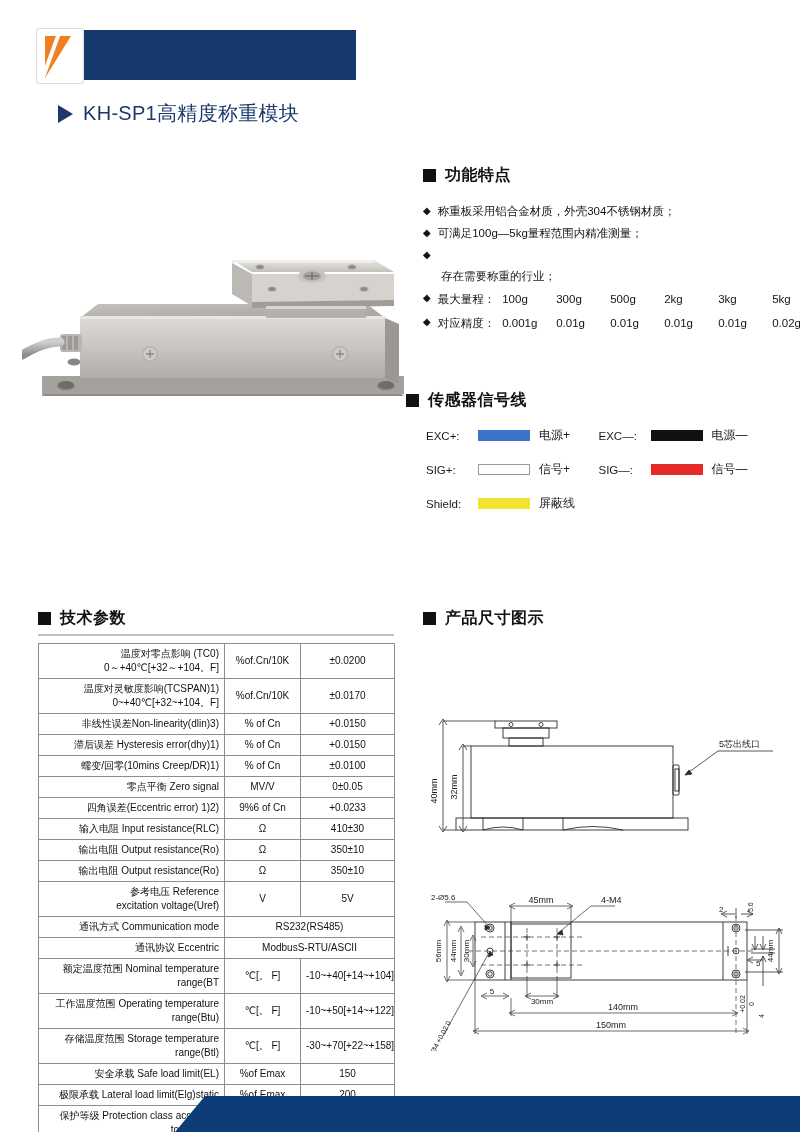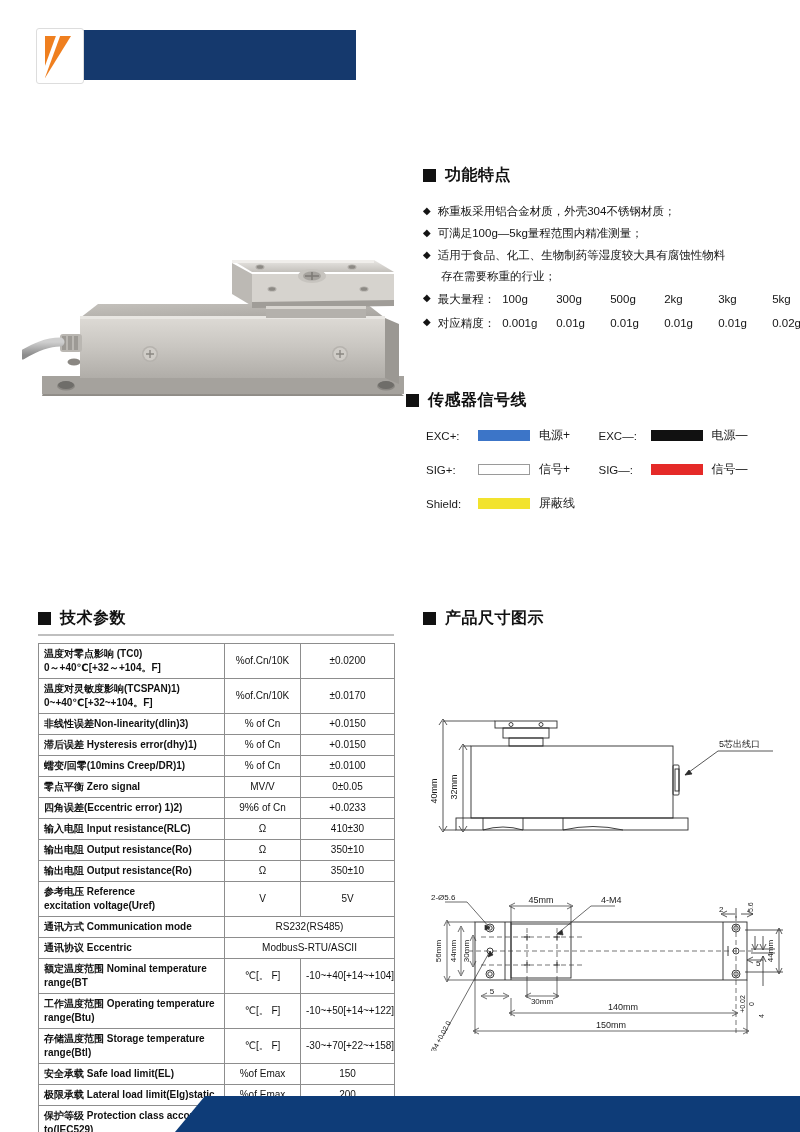--- a/index.html
+++ b/index.html
@@ -110,21 +110,21 @@
   table.spec {
     margin-top: 14px; width: 356px;
     border-collapse: collapse; table-layout: fixed;
   }
   table.spec td {
     border: 1px solid #8d8d8d;
     font-size: 10px; line-height: 14px;
     padding: 3px 5px; color: #111111;
     vertical-align: middle;
   }
-  td.c-name { width: 186px; text-align: left; font-weight: bold; }
+  td.c-name { width: 186px; text-align: right; }
   td.c-unit { width: 76px; text-align: center; }
   td.c-val  { width: 94px; text-align: center; }
   td.c-val-wide { text-align: center; }
   .topline { position: absolute; left: 0; top: 26px; width: 356px; height: 2px; background: #bfbfbf; }
 
   
   .dims { position: absolute; left: 423px; top: 608px; width: 365px; }
   .dwg-side { position: absolute; left: 0px; top: 105px; width: 365px; height: 145px; }
   .dwg-top  { position: absolute; left: 0px; top: 278px; width: 365px; height: 165px; }
 
@@ -143,20 +143,24 @@
     <div class="logo-badge">
       <div class="logo-tri"></div>
       <div class="logo-slash"></div>
     </div>
     <div class="logo-band-inner">
       <div class="logo-cn">高精度称重模块</div>
       <div class="logo-en">HIGH PRECISION WEIGHING MODULES</div>
     </div>
   </div>
 
+  <div class="prod-title">
+    <div class="tri-marker"></div>
+    <div class="prod-title-text">KH-SP1高精度称重模块</div>
+  </div>
 
   <div class="photo">
     <svg width="400" height="178" viewBox="0 0 400 178">
       <defs>
         <linearGradient id="gBase" x1="0" y1="0" x2="0" y2="1">
           <stop offset="0" stop-color="#b9b6b0"></stop>
             <stop offset="1" stop-color="#8e8b86"></stop>
         </linearGradient>
         <linearGradient id="gFront" x1="0" y1="0" x2="0" y2="1">
           <stop offset="0" stop-color="#dedbd6"></stop>
@@ -240,21 +244,20 @@
       <div class="feat-row">
         <span class="feat-dia">◆</span>
         <span>称重板采用铝合金材质，外壳304不锈钢材质；</span>
       </div>
       <div class="feat-row">
         <span class="feat-dia">◆</span>
         <span>可满足100g—5kg量程范围内精准测量；</span>
       </div>
       <div class="feat-row">
         <span class="feat-dia">◆</span>
-        <span>适用于食品、化工、生物制药等湿度较大具有腐蚀性物料</span>
       </div>
       <div class="feat-cont">存在需要称重的行业；</div>
       <div class="feat-row">
         <span class="feat-dia">◆</span>
         <span class="spec-row">
           <span class="spec-label">最大量程：</span>
           <span class="spec-vals">
             <span>100g</span>
             <span>300g</span>
             <span>500g</span>

